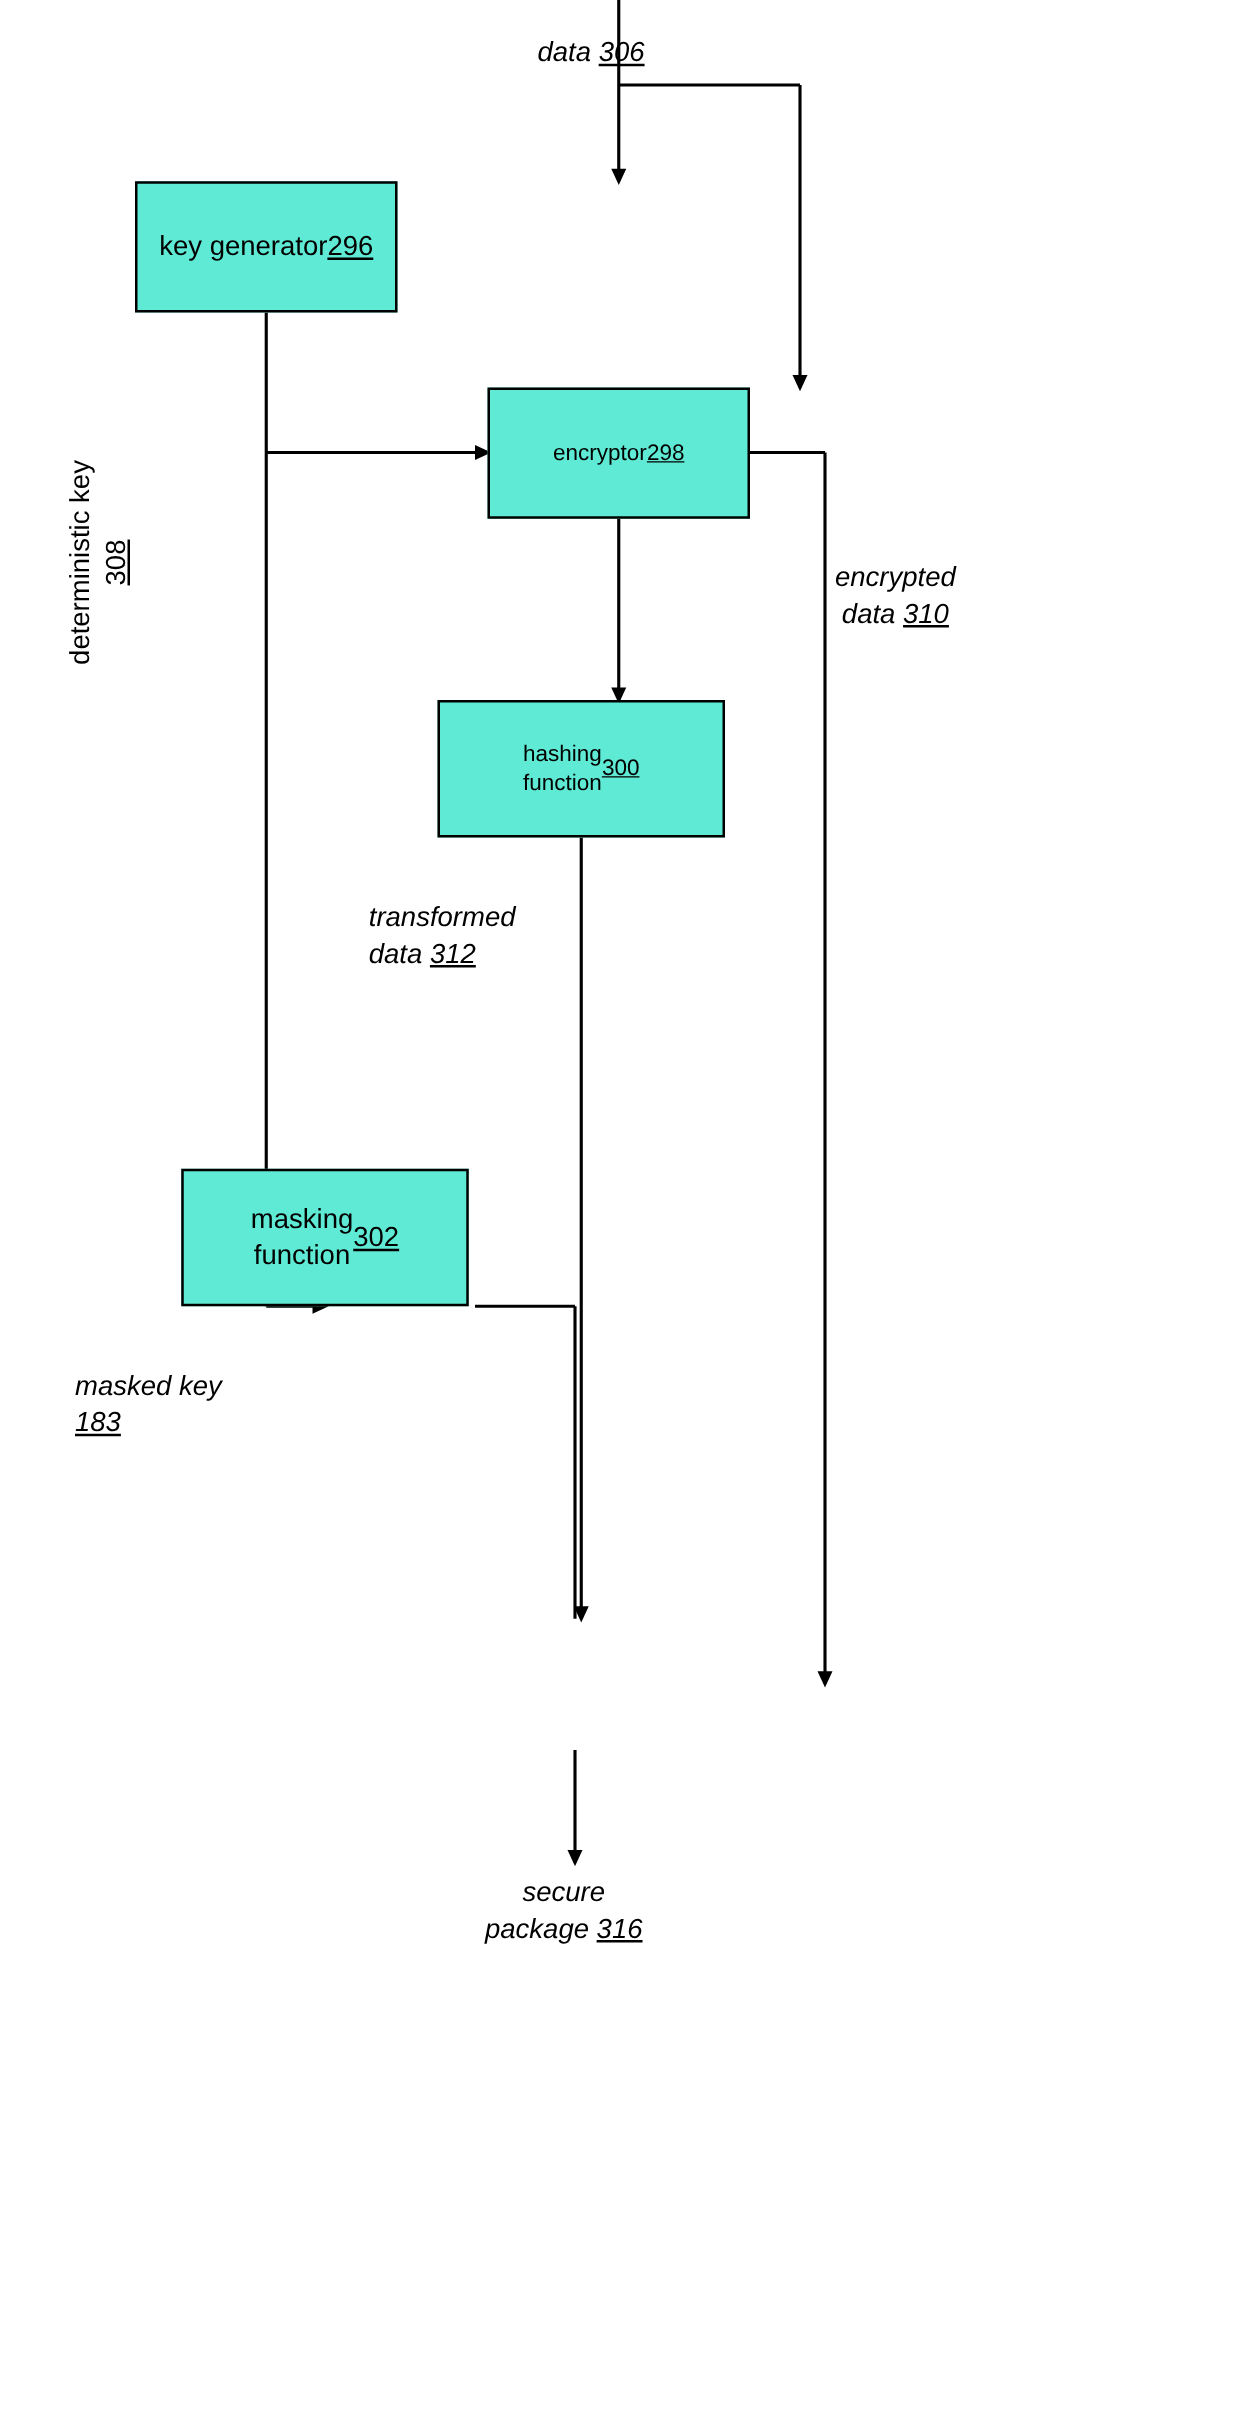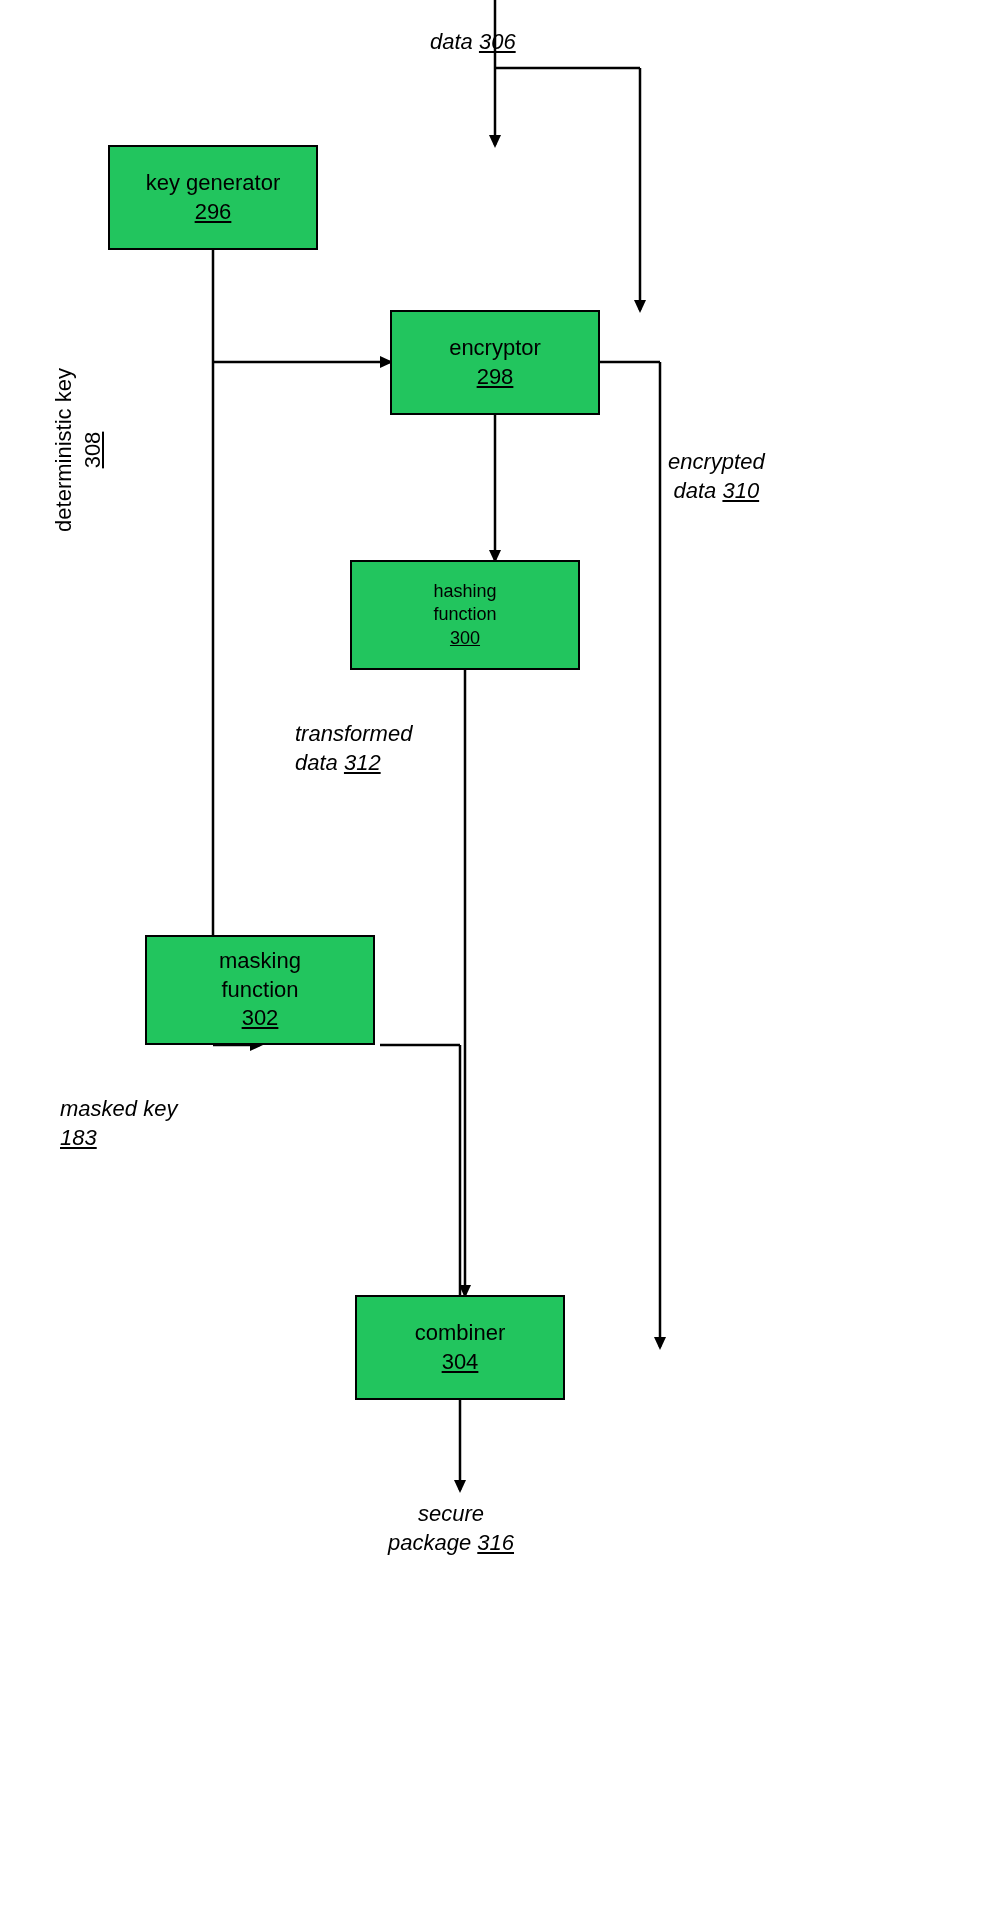--- a/index.html
+++ b/index.html
@@ -13,23 +13,23 @@
     }
     .diagram {
       position: absolute;
       top: 0; left: 0;
       width: 996px;
       height: 1930px;
     }
     .box {
       position: absolute;
       border: 2.5px solid #000;
-      background: #22c55e;
+      background: #5eead4;
       display: flex;
-      flex-direction: column;
+      flex-direction: row;
       align-items: center;
       justify-content: center;
       text-align: center;
       font-size: 22px;
       line-height: 1.3;
     }
     .box .ref {
       text-decoration: underline;
     }
     .label {
@@ -96,39 +96,35 @@
     <polygon points="460,1493 454,1480 466,1480" fill="#000"></polygon>
 
     <line x1="495" y1="0" x2="495" y2="68" stroke="#000" stroke-width="2.5"></line>
   </svg>
 
   <div class="box" style="left:108px; top:145px; width:210px; height:105px; font-size:22px;">
     <span>key generator</span>
     <span class="ref">296</span>
   </div>
 
-  <div class="box" style="left:390px; top:310px; width:210px; height:105px; font-size:22px;">
+  <div class="box" style="left:390px; top:310px; width:210px; height:105px; font-size:18px;">
     <span>encryptor</span>
     <span class="ref">298</span>
   </div>
 
   <div class="box" style="left:350px; top:560px; width:230px; height:110px; font-size:18px;">
     <span>hashing<br>function</span>
     <span class="ref">300</span>
   </div>
 
   <div class="box" style="left:145px; top:935px; width:230px; height:110px; font-size:22px;">
     <span>masking<br>function</span>
     <span class="ref">302</span>
   </div>
 
-  <div class="box" style="left:355px; top:1295px; width:210px; height:105px; font-size:22px;">
-    <span>combiner</span>
-    <span class="ref">304</span>
-  </div>
 
   <div class="label" style="left:430px; top:28px; font-size:22px;">
     data <span class="ref">306</span>
   </div>
 
   <div class="label" style="left:668px; top:448px; font-size:22px;">
     encrypted<br>data <span class="ref">310</span>
   </div>
 
   <div class="rotated-label" style="left:50px; top:350px; font-size:22px; transform: rotate(-90deg); width:200px; transform-origin: 100px 100px;">

